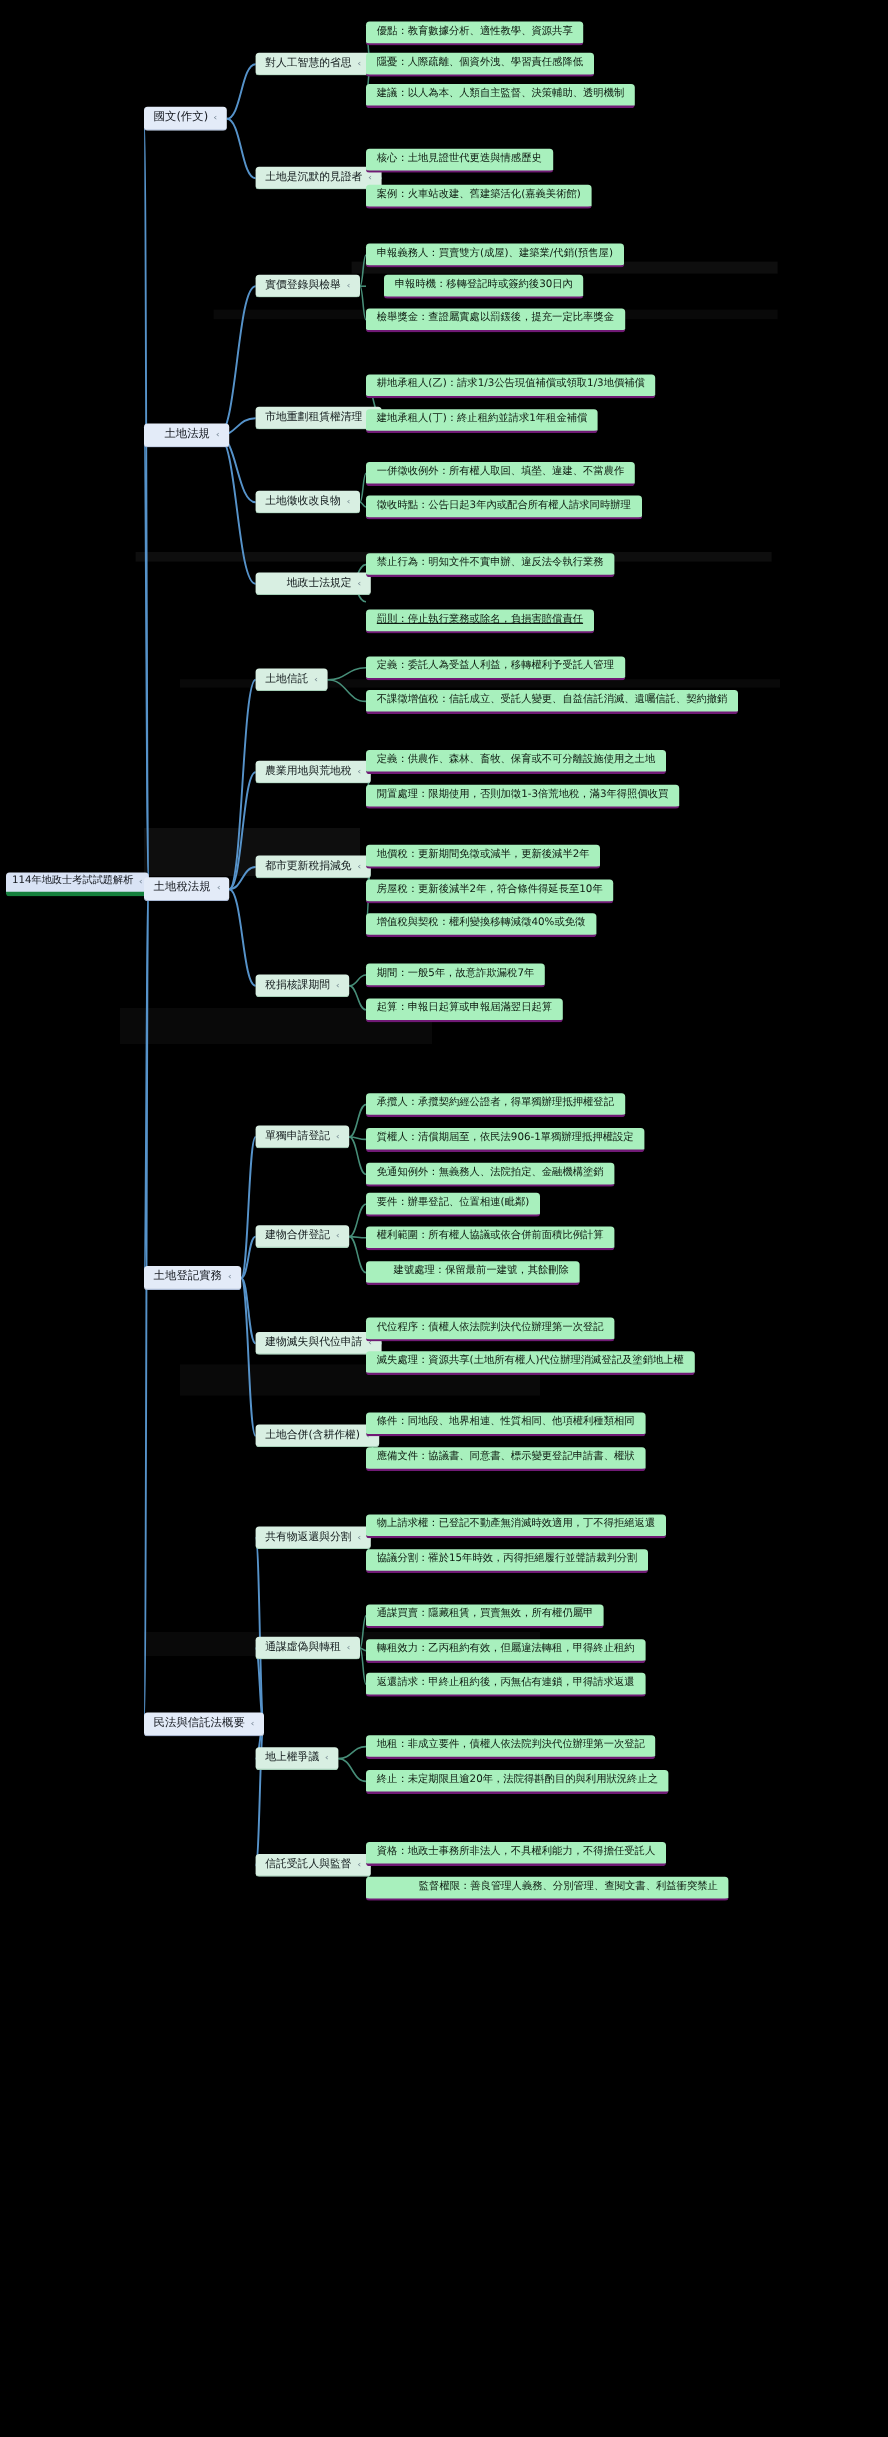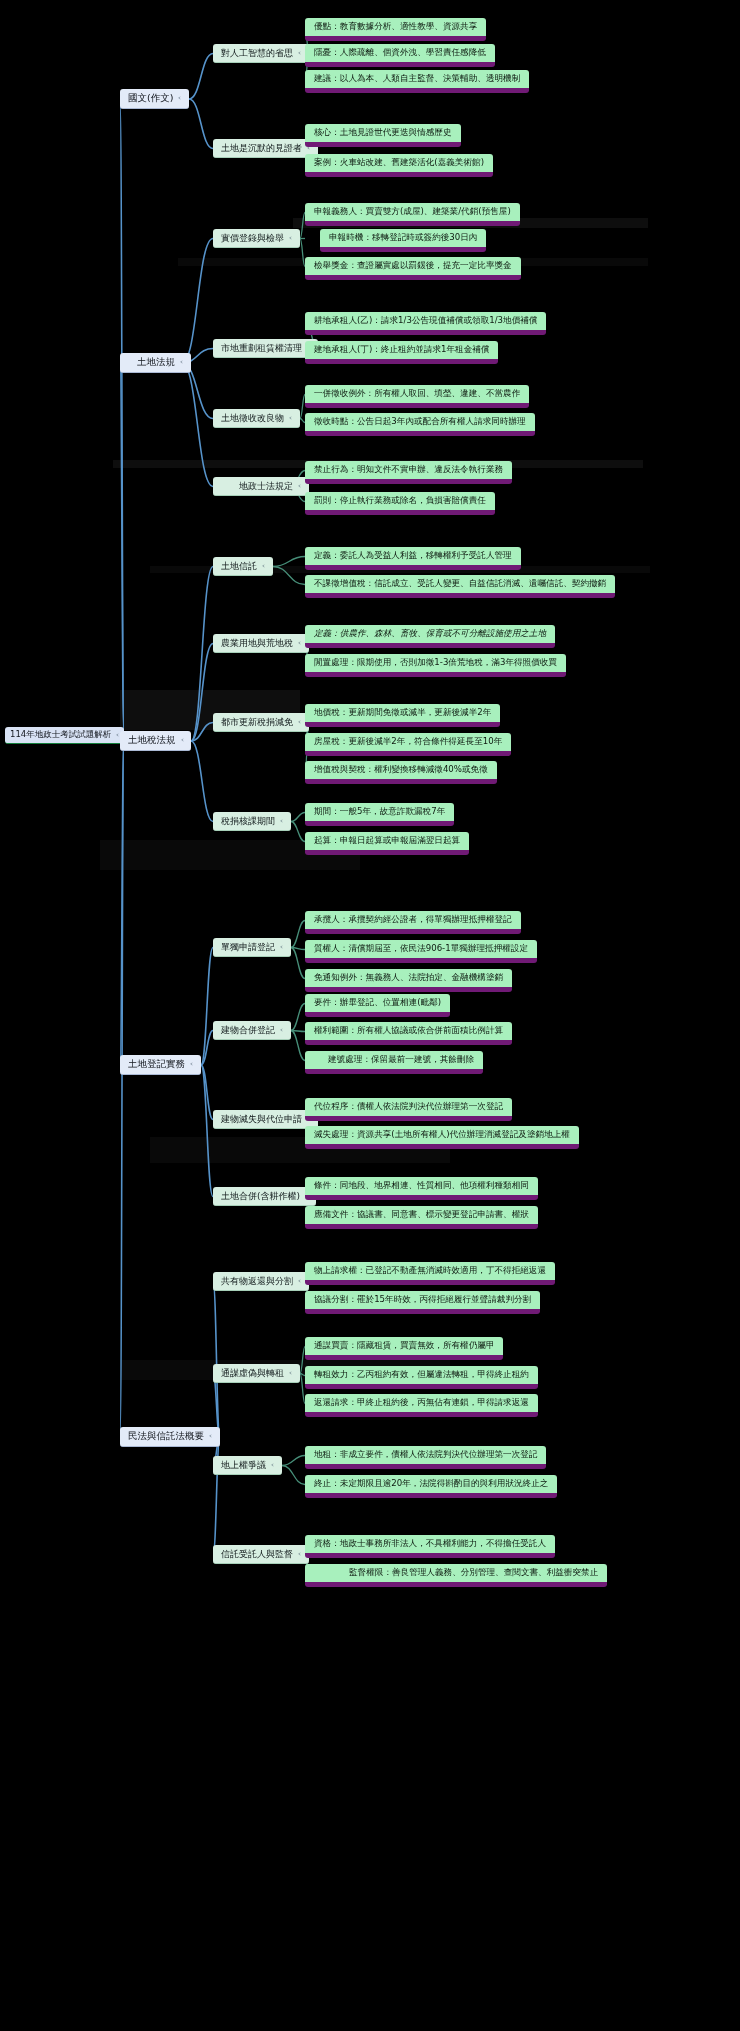--- a/index.html
+++ b/index.html
@@ -31,21 +31,21 @@
   }
   .node .txt { display: inline-block; }
 
   
   .n-root {
     background: #d9e3f5;
     color: #11151c;
     border-radius: 3px;
     padding: 3px 5px;
     font-size: 8.5px;
-    border-bottom: 1px solid #15803d;
+    border-bottom: 4px solid #15803d;
   }
   
   .n-l1 {
     background: #e3ebf8;
     color: #11151c;
     border-radius: 3px;
     padding: 4px 8px;
     font-size: 9.5px;
     border-bottom: 1px solid #aab9d4;
   }
@@ -58,21 +58,21 @@
     font-size: 9px;
     border-bottom: 1px solid #a6cfb8;
   }
   
   .n-l3 {
     background: #a8f0bd;
     color: #0d1a10;
     border-radius: 3px;
     padding: 4px 9px;
     font-size: 8.6px;
-    border-bottom: 5px solid #701a75;
+    border-bottom: 2px solid #701a75;
   }
   .collapse {
     margin-left: 5px;
     font-size: 7px;
     color: #4c5f6e;
     opacity: .75;
     display: inline-block;
     transform: scaleX(1.2);
   }
   
@@ -238,42 +238,42 @@
       <div class="node n-l3" style="left: 305px; top: 413px;">
         <span class="txt">徵收時點：公告日起3年內或配合所有權人請求同時辦理</span>
       </div>
       <div class="node n-l2" style="left: 213px; top: 477px; padding-left: 26px;">
         <span class="txt">地政士法規定</span>
         <span class="collapse">‹</span>
       </div>
       <div class="node n-l3" style="left: 305px; top: 461px;">
         <span class="txt">禁止行為：明知文件不實申辦、違反法令執行業務</span>
       </div>
-      <div class="node n-l3" style="left: 305px; top: 492px;">
+      <div class="node n-l3" style="left: 305px; top: 508px; text-decoration: underline;">
         <span class="txt">罰則：停止執行業務或除名，負損害賠償責任</span>
       </div>
       <div class="node n-l1" style="left: 120px; top: 731px;">
         <span class="txt">土地稅法規</span>
         <span class="collapse">‹</span>
       </div>
       <div class="node n-l2" style="left: 213px; top: 557px;">
         <span class="txt">土地信託</span>
         <span class="collapse">‹</span>
       </div>
       <div class="node n-l3" style="left: 305px; top: 547px;">
         <span class="txt">定義：委託人為受益人利益，移轉權利予受託人管理</span>
       </div>
       <div class="node n-l3" style="left: 305px; top: 575px;">
         <span class="txt">不課徵增值稅：信託成立、受託人變更、自益信託消滅、遺囑信託、契約撤銷</span>
       </div>
       <div class="node n-l2" style="left: 213px; top: 634px;">
         <span class="txt">農業用地與荒地稅</span>
         <span class="collapse">‹</span>
       </div>
-      <div class="node n-l3" style="left: 305px; top: 625px; font-style: italic;">
+      <div class="node n-l3" style="left: 305px; top: 625px;">
         <span class="txt">定義：供農作、森林、畜牧、保育或不可分離設施使用之土地</span>
       </div>
       <div class="node n-l3" style="left: 305px; top: 654px;">
         <span class="txt">閒置處理：限期使用，否則加徵1-3倍荒地稅，滿3年得照價收買</span>
       </div>
       <div class="node n-l2" style="left: 213px; top: 713px;">
         <span class="txt">都市更新稅捐減免</span>
         <span class="collapse">‹</span>
       </div>
       <div class="node n-l3" style="left: 305px; top: 704px;">

